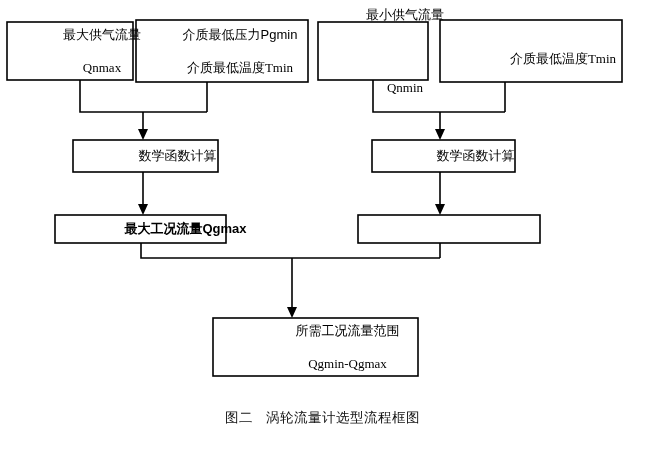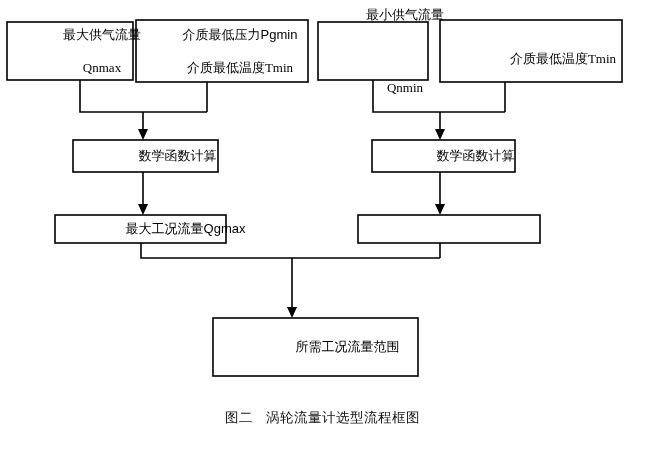--- a/index.html
+++ b/index.html
@@ -137,26 +137,27 @@
   </div>
 
   <div class="node-text" style="left:73px; top:140px; width:145px; height:32px;">
     <span class="line1">数学函数计算</span>
   </div>
 
   <div class="node-text" style="left:372px; top:140px; width:143px; height:32px;">
     <span class="line1">数学函数计算</span>
   </div>
 
-  <div class="node-text" style="left:55px; top:215px; width:197px; height:28px;">
+  <div class="node-text" style="left:55px; top:215px; width:197px; height:28px;font-weight:bold;">
     <span class="line1">最大工况流量Qgmax</span>
   </div>
 
 
   <div class="node-text" style="left:213px; top:318px; width:205px; height:58px;">
     <span class="line1">所需工况流量范围</span>
+    <span class="line2">Qgmin-Qgmax</span>
   </div>
 
   <div class="caption" style="top:409px;">
     <span>图二</span><span class="cap-gap"></span><span>涡轮流量计选型流程框图</span>
   </div>
 
 </div>
 
 </body></html>

